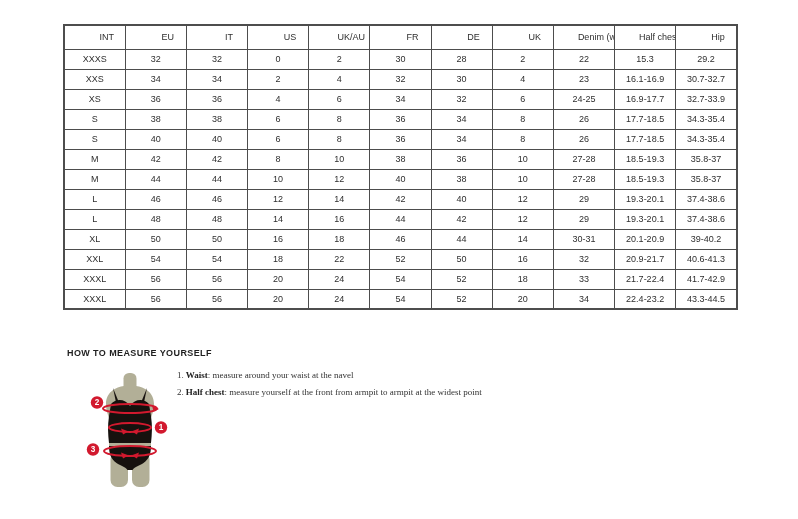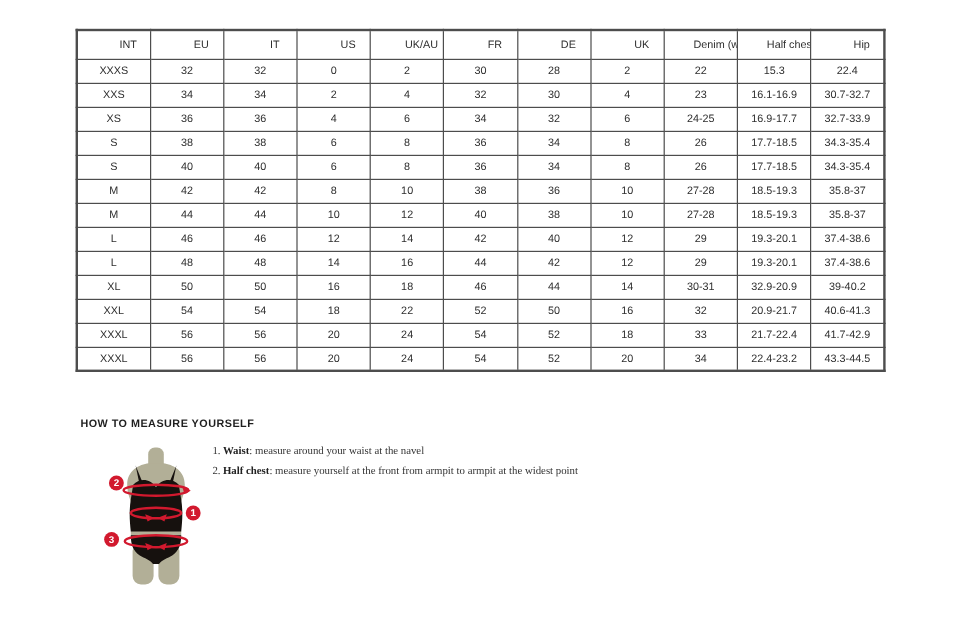--- a/index.html
+++ b/index.html
@@ -63,21 +63,21 @@
           <td>XXXS</td>
           <td>32</td>
           <td>32</td>
           <td>0</td>
           <td>2</td>
           <td>30</td>
           <td>28</td>
           <td>2</td>
           <td>22</td>
           <td>15.3</td>
-          <td>22.4</td>
+          <td>29.2</td>
         </tr>
         <tr>
           <td>XXS</td>
           <td>34</td>
           <td>34</td>
           <td>2</td>
           <td>4</td>
           <td>32</td>
           <td>30</td>
           <td>4</td>
@@ -179,21 +179,21 @@
         <tr>
           <td>XL</td>
           <td>50</td>
           <td>50</td>
           <td>16</td>
           <td>18</td>
           <td>46</td>
           <td>44</td>
           <td>14</td>
           <td>30-31</td>
-          <td>32.9-20.9</td>
+          <td>20.1-20.9</td>
           <td>39-40.2</td>
         </tr>
         <tr>
           <td>XXL</td>
           <td>54</td>
           <td>54</td>
           <td>18</td>
           <td>22</td>
           <td>52</td>
           <td>50</td>

